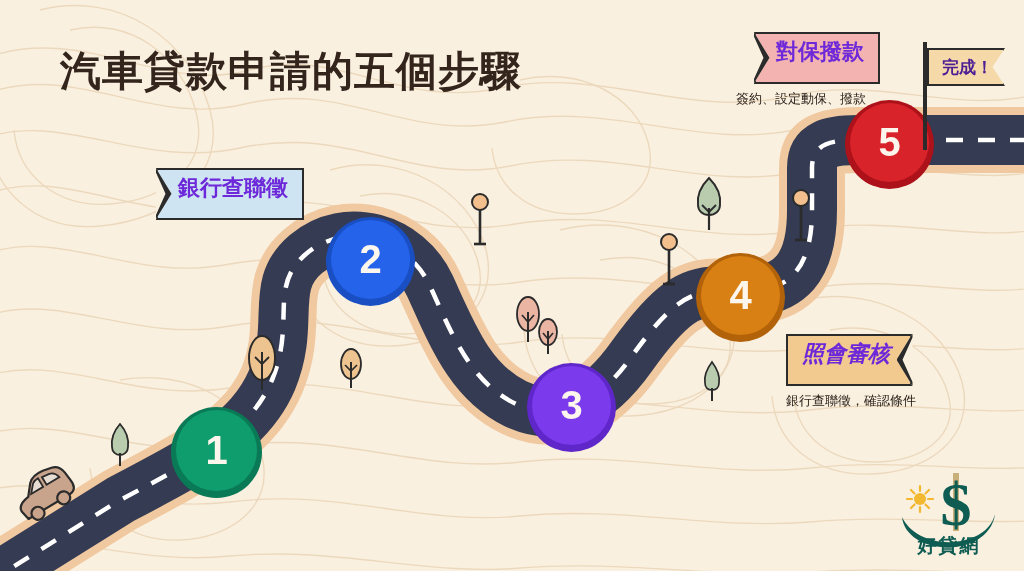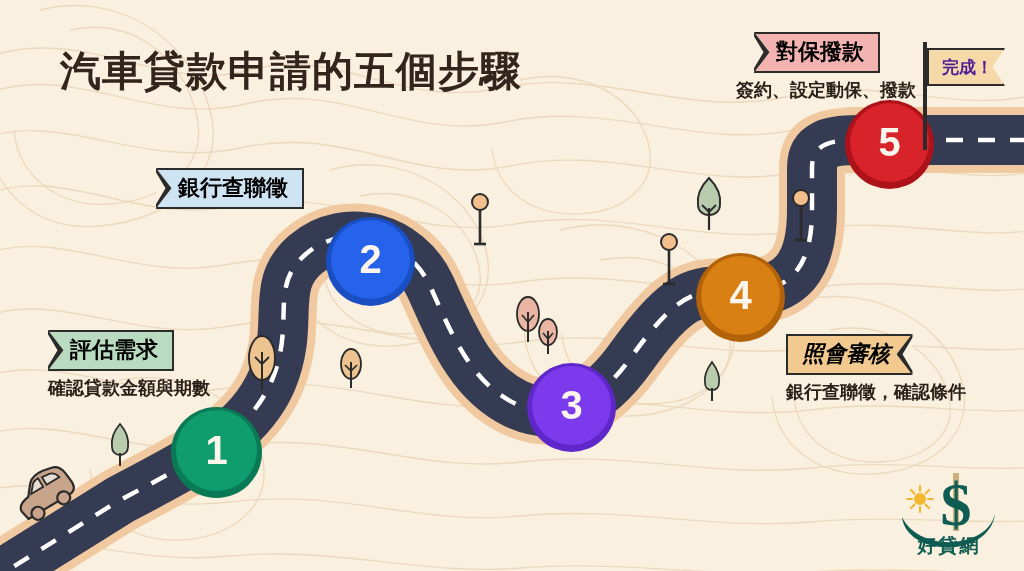--- a/index.html
+++ b/index.html
@@ -26,23 +26,23 @@
     position:absolute;left:60px;top:44px;
     font-size:41px;font-weight:bold;letter-spacing:1px;
     color:#33241c;white-space:nowrap;
     font-family:"Liberation Sans","DejaVu Sans",sans-serif;
   }
 
   
   .step-label{position:absolute;}
   .banner{
     position:relative;display:inline-block;
-    padding:4px 14px 5px 14px;
+    padding:4px 14px 16px 14px;
     border:2.5px solid #2b2b2b;
-    font-size:22px;font-weight:bold;color:#000000;
+    font-size:22px;font-weight:bold;color:#6d28d9;
     line-height:1.25;white-space:nowrap;
   }
   .banner.notch-left{ padding-left:20px; }
   .banner.notch-right{ padding-right:20px;font-style:italic; }
   
   .banner.notch-left::before{
     content:"";position:absolute;left:-2.5px;top:-2.5px;
     width:16px;height:calc(100% + 5px);
     background:#faf0e0;
     clip-path:polygon(0 0,100% 50%,0 100%,0 0);
@@ -60,21 +60,21 @@
     clip-path:polygon(100% 0,0 50%,100% 100%,100% 0);
   }
   .banner.notch-right::after{
     content:"";position:absolute;right:-2.5px;top:-2.5px;
     width:16px;height:calc(100% + 5px);
     background:#2b2b2b;
     clip-path:polygon(100% 0,0 50%,100% 100%,100% calc(100% - 4px), 6px 50%, 100% 4px);
   }
   .banner span{position:relative;z-index:2;}
   .sub{
-    margin-top:7px;font-size:18px;font-weight:bold;color:#2a2119;
+    margin-top:7px;font-size:13px;font-weight:normal;color:#2a2119;
     white-space:nowrap;line-height:1.2;
   }
 
   
   .node{
     position:absolute;border-radius:50%;
     display:flex;align-items:center;justify-content:center;
     color:#fdf6ec;font-weight:bold;
     font-family:"Liberation Sans","DejaVu Sans",sans-serif;
   }
@@ -258,26 +258,20 @@
         <span>5</span>
       </div>
   </div>
 
   <div id="title-layer" class="layer" style="pointer-events:none;text-align:right;">
     <div id="page-title">汽車貸款申請的五個步驟</div>
   </div>
 
   <div class="layer" id="labels-layer" style="pointer-events:none;">
 
-    <div class="step-label" style="left:48px;top:330px;">
-      <div class="banner notch-left" style="background:#b9dcc0;">
-        <span>評估需求</span>
-      </div>
-      <div class="sub">確認貸款金額與期數</div>
-    </div>
 
     <div class="step-label" style="left:156px;top:168px;">
       <div class="banner notch-left" style="background:#cfe4f2;">
         <span>銀行查聯徵</span>
       </div>
     </div>
 
 
     <div class="step-label" style="left:786px;top:334px;">
       <div class="banner notch-right" style="background:#f2c98f;">

